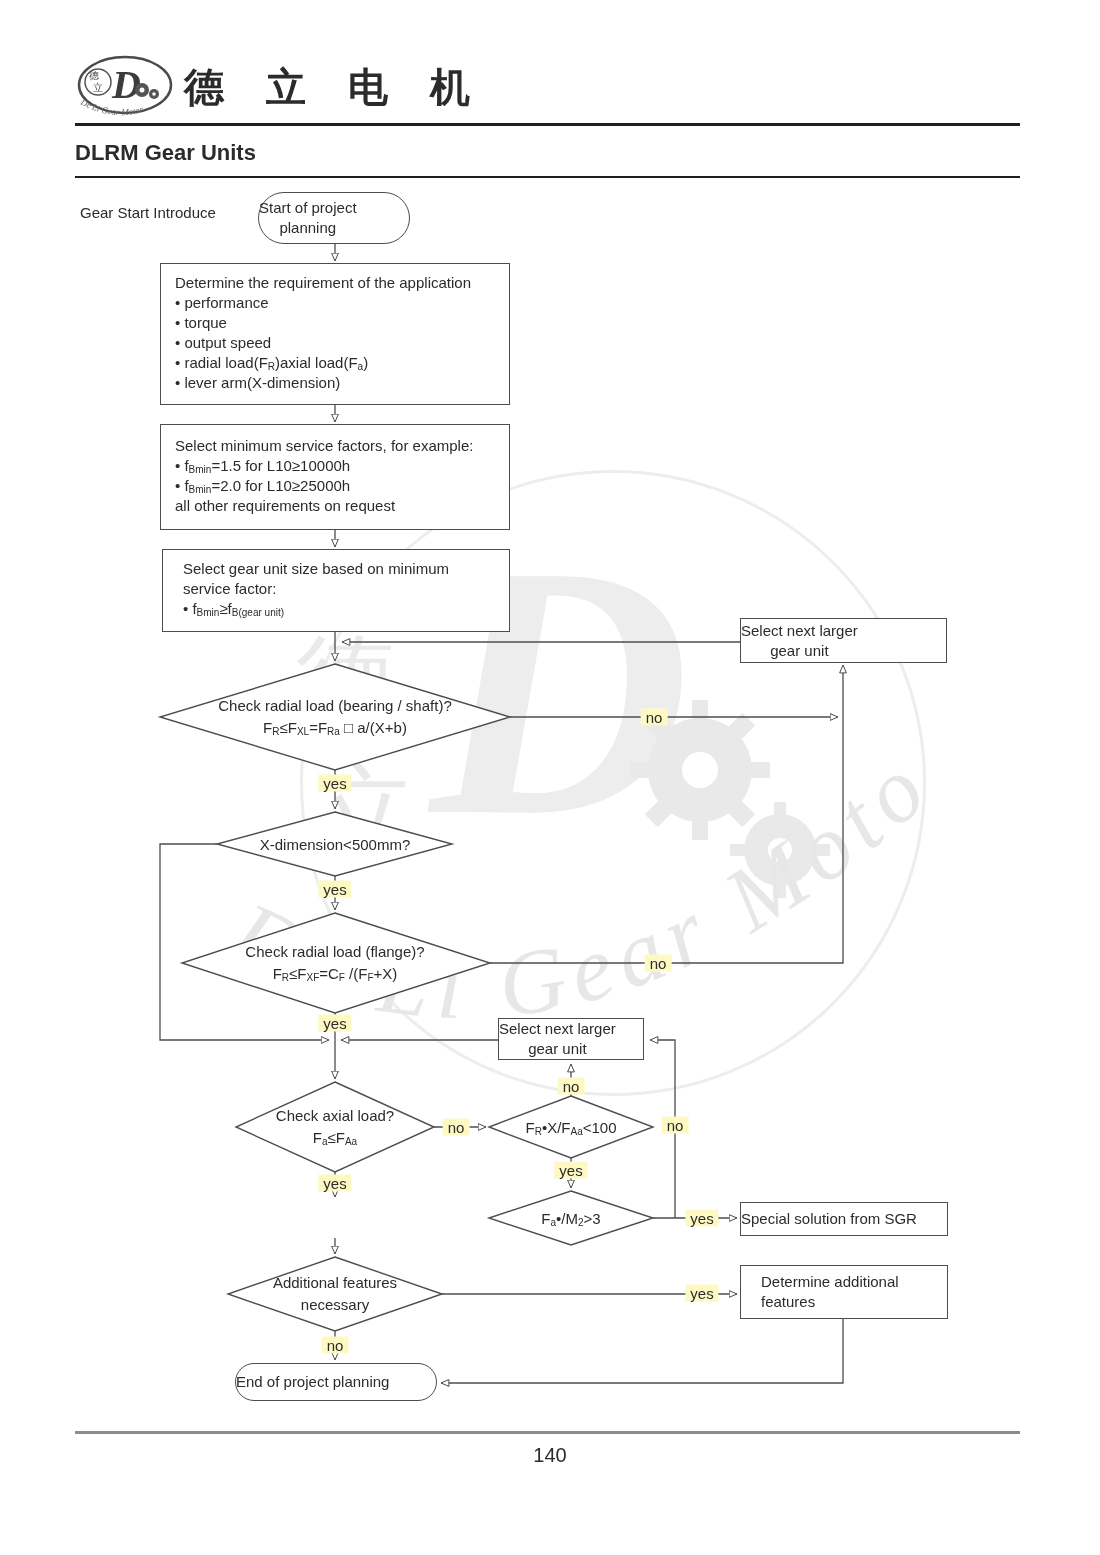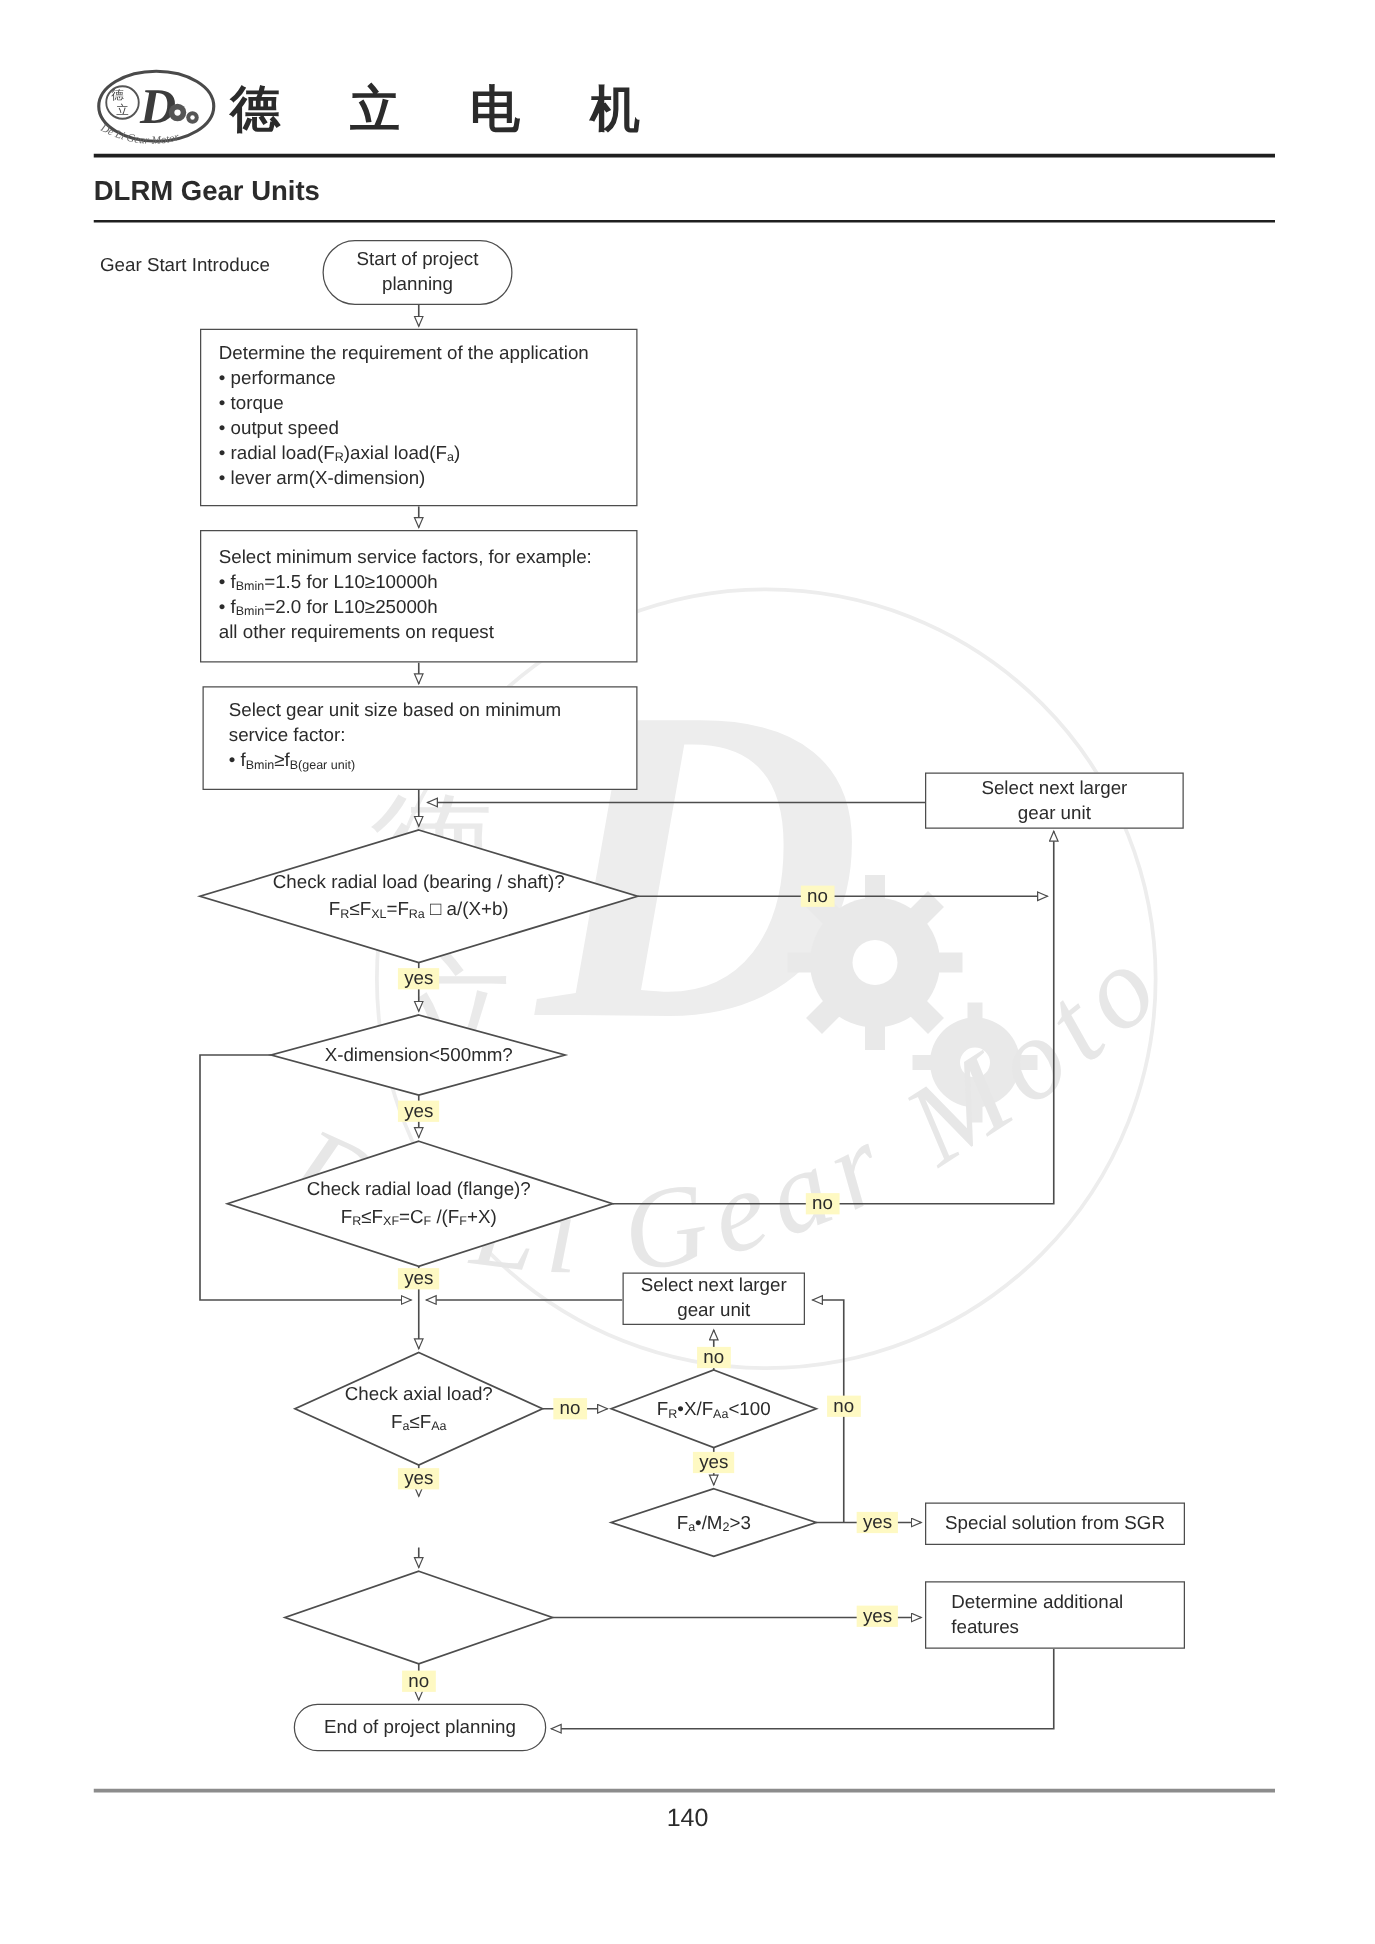--- a/index.html
+++ b/index.html
@@ -7,27 +7,27 @@
         font-family:"Liberation Sans",sans-serif;color:#2b2b2b;}
   
   .wm{position:absolute;z-index:0;pointer-events:none;}
   #wm-circle{left:300px;top:470px;width:620px;height:620px;border:3px solid #ededed;border-radius:50%;}
   #wm-d{left:430px;top:520px;font:italic bold 360px "Liberation Serif",serif;color:#ededed;line-height:.95;}
   #wm-cn1{left:295px;top:615px;font-size:100px;color:#eaeaea;font-family:"Liberation Serif",serif;}
   #wm-cn2{left:315px;top:745px;font-size:100px;color:#eaeaea;font-family:"Liberation Serif",serif;}
   
   .hdr-rule{position:absolute;left:75px;width:945px;background:#1f1f1f;z-index:2;}
   #brand{position:absolute;left:184px;top:60px;font-size:40px;font-weight:bold;letter-spacing:16px;
-         font-family:Liberation Mono, monospace;z-index:2;}
+         font-family:Liberation Serif, serif;z-index:2;}
   #page-title{position:absolute;left:75px;top:140px;font-size:22px;font-weight:bold;z-index:2;}
   #intro-label{position:absolute;left:80px;top:204px;font-size:15px;z-index:2;}
   
   #flow-svg{position:absolute;left:0;top:0;z-index:1;}
   .node{position:absolute;z-index:2;background:#fff;border:1.5px solid #4d4d4d;font-size:15px;line-height:20px;box-sizing:border-box;}
-  .node.center{display:flex;align-items:center;justify-content:center;text-align:center;}
+  .node.center{display:flex;align-items:center;text-align:center;}
   .stadium{border-radius:28px;}
   .dtext{position:absolute;z-index:2;text-align:center;font-size:15px;line-height:22px;background:transparent;}
   .elabel{position:absolute;z-index:3;transform:translate(-50%,-50%);background:#fef9c3;padding:0 5px;font-size:15px;}
   sub{font-size:10px;line-height:0;vertical-align:-2px;}
   .bl{white-space:nowrap;}
   #footer-rule{position:absolute;left:75px;top:1431px;width:945px;height:3px;background:#8c8c8c;z-index:2;}
   #page-number{position:absolute;left:490px;top:1444px;width:120px;text-align:center;font-size:20px;z-index:2;}
 </style>
 </head>
 <body>
@@ -195,20 +195,24 @@
   <div class="dtext" style="left:236px;top:1105px;width:198px">
     <div>Check axial load?</div>
     <div class="bl"><span>F</span><sub>a</sub><span>≤F</span><sub>Aa</sub></div>
   </div>
   <div class="dtext" style="left:489px;top:1117px;width:164px">
     <div class="bl"><span>F</span><sub>R</sub><span>•X/F</span><sub>Aa</sub><span>&lt;100</span></div>
   </div>
   <div class="dtext" style="left:489px;top:1208px;width:164px">
     <div class="bl"><span>F</span><sub>a</sub><span>•/M</span><sub>2</sub><span>&gt;3</span></div>
   </div>
+  <div class="dtext" style="left:228px;top:1272px;width:214px">
+    <div>Additional features</div>
+    <div>necessary</div>
+  </div>
 
   <div class="elabel" style="left:335px;top:783px">yes</div>
   <div class="elabel" style="left:654px;top:717px">no</div>
   <div class="elabel" style="left:335px;top:889px">yes</div>
   <div class="elabel" style="left:335px;top:1023px">yes</div>
   <div class="elabel" style="left:658px;top:963px">no</div>
   <div class="elabel" style="left:456px;top:1127px">no</div>
   <div class="elabel" style="left:335px;top:1183px">yes</div>
   <div class="elabel" style="left:571px;top:1086px">no</div>
   <div class="elabel" style="left:571px;top:1170px">yes</div>

